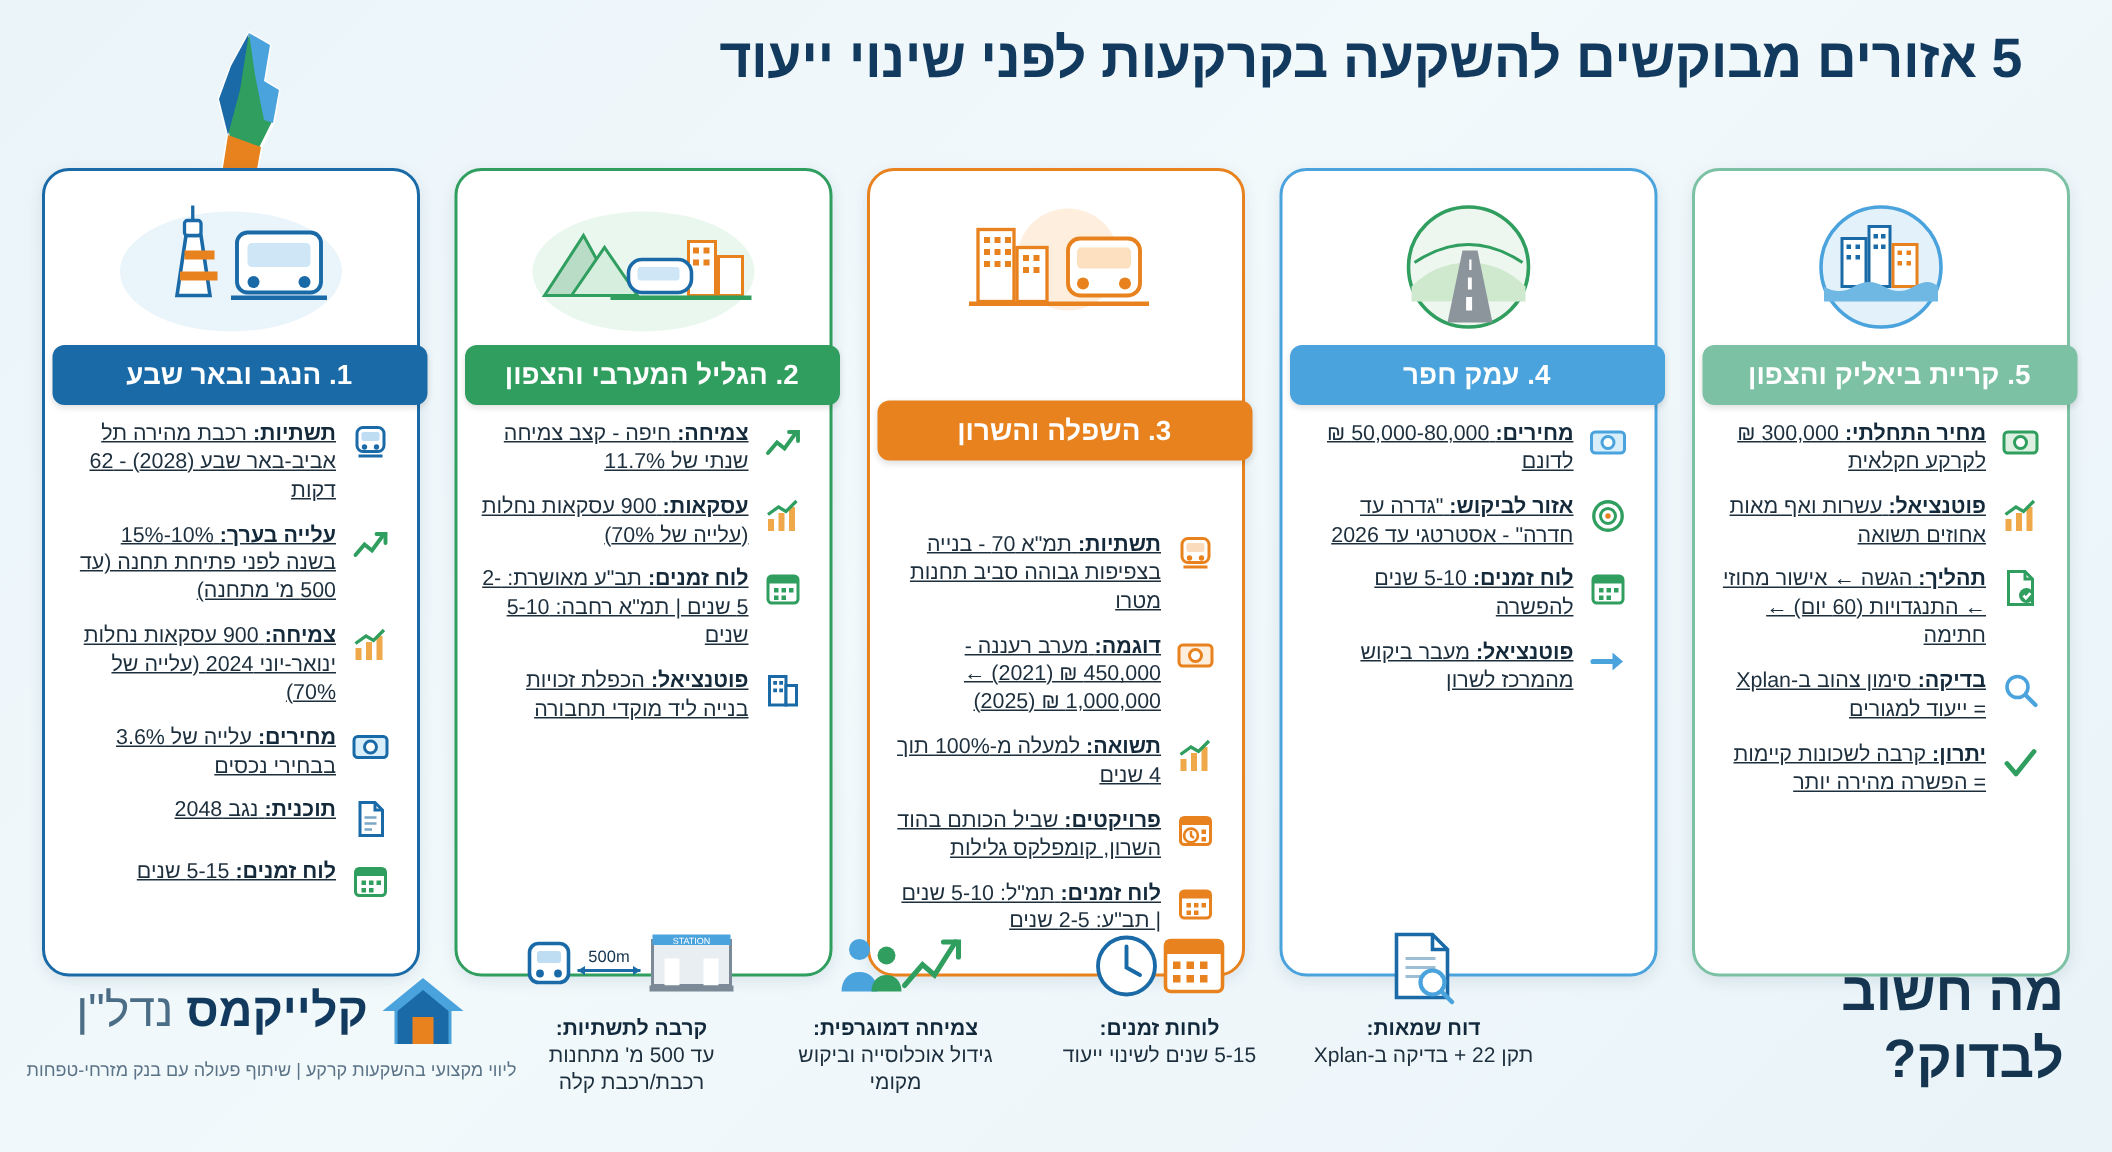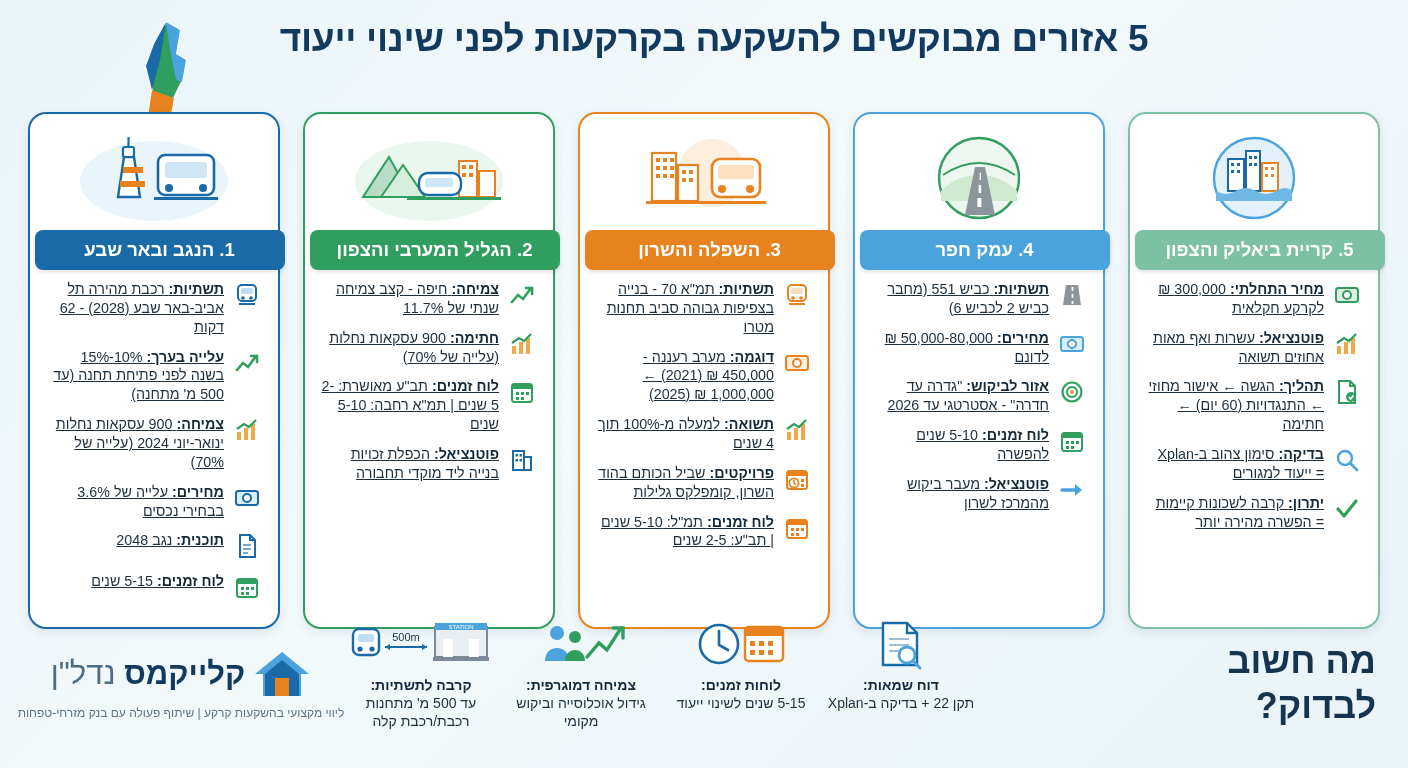--- a/index.html
+++ b/index.html
@@ -10,21 +10,20 @@
     overflow: hidden;
   }
   body {
     background: linear-gradient(135deg,#eaf4f9 0%, #f2f9fb 45%, #e9f3f8 100%);
     position: relative;
   }
 
   
   .title-bar {
     position: absolute; top: 18px; left: 4px; right: 0;
-    text-align: center;
     padding: 0 60px 0 76px;
   }
   .title-bar h1 {
     font-size: 37px;
     font-weight: bold;
     color: #123a5e;
     letter-spacing: -0.3px;
     line-height: 1.15;
   }
 
@@ -56,21 +55,21 @@
     border-radius: 18px;
     border: 2px solid #dfe9ef;
     box-shadow: 0 3px 10px rgba(20,60,90,.10);
     padding: 12px 10px 14px;
     display: flex;
     flex-direction: column;
     align-items: center;
   }
   .card.accent-1 { border-color: #1a6aa8; }
   .card.accent-2 { border-color: #2f9e5e; }
-  .card.accent-3 { border-color: #e8821e; }
+  .card.accent-3 { border-color: #e8821e; gap: 37px; }
   .card.accent-4 { border-color: #4aa3dd; }
   .card.accent-5 { border-color: #7dc1a5; }
 
   .card-illu {
     height: 92px; width: 180px;
     margin-top: 6px;
     display: flex; align-items: center; justify-content: center;
   }
   .card-title {
     margin-top: 6px;
@@ -131,21 +130,21 @@
     color: #14344f;
     line-height: 1.25;
     padding-top: 28px;
     padding-right: 8px;
   }
   .foot-items {
     flex: 1;
     display: flex;
     flex-direction: row-reverse;
     justify-content: flex-start;
-    gap: 10px;
+    gap: 26px;
     padding-top: 6px;
     padding-right: 10px;
   }
   .foot-item {
     width: 150px;
     text-align: center;
   }
   .foot-icon { height: 56px; display:flex; align-items:center; justify-content:center; }
   .foot-text {
     margin-top: 4px;
@@ -306,21 +305,21 @@
       </div>
       <div class="row">
         <div class="row-icon">
             <svg width="26" height="26" viewBox="0 0 26 26">
               <rect x="3" y="15" width="4" height="8" fill="#f0a94a"></rect>
               <rect x="10" y="11" width="4" height="12" fill="#f0a94a"></rect>
               <rect x="17" y="7" width="4" height="16" fill="#f0a94a"></rect>
               <path d="M3 12l7-5 5 3 7-7" stroke="#2f9e5e" stroke-width="2.2" fill="none"></path>
             </svg>
           </div>
-        <div class="row-text"><b>חתימה:</b> <span>900 עסקאות נחלות (עלייה של 70%)</span></div>
+        <div class="row-text"><b>עסקאות:</b> <span>900 עסקאות נחלות (עלייה של 70%)</span></div>
       </div>
       <div class="row">
         <div class="row-icon">
             <svg width="26" height="26" viewBox="0 0 26 26">
               <rect x="3" y="5" width="20" height="18" rx="2.5" fill="#fff" stroke="#2f9e5e" stroke-width="2"></rect>
               <rect x="3" y="5" width="20" height="5" fill="#2f9e5e"></rect>
               <rect x="7" y="13" width="3" height="3" fill="#2f9e5e"></rect>
               <rect x="12" y="13" width="3" height="3" fill="#2f9e5e"></rect>
               <rect x="17" y="13" width="3" height="3" fill="#2f9e5e"></rect>
               <rect x="7" y="18" width="3" height="3" fill="#2f9e5e"></rect>
@@ -445,29 +444,20 @@
         <path d="M52 42 q18 -12 36 -12 t36 12" stroke="#2f9e5e" stroke-width="2" fill="none"></path>
         <path d="M74 82 L84 34 L94 34 L104 82 Z" fill="#8c949c"></path>
         <path d="M88.5 40 l1.5 0 0 7 -1.5 0 z M87.6 52 l2.6 0 0 8 -2.6 0 z M86.4 65 l4 0 0 9 -4 0 z" fill="#fff"></path>
       </svg>
     </div>
     <div class="card-title">4. עמק חפר</div>
     <div class="rows">
       <div class="row">
         <div class="row-icon">
             <svg width="26" height="26" viewBox="0 0 26 26">
-              <path d="M7 3h12l3 20H4z" fill="#8c949c"></path>
-              <path d="M12.6 5h1.8v4h-1.8z M12.6 12h1.8v4h-1.8z M12.6 19h1.8v3h-1.8z" fill="#fff"></path>
-            </svg>
-          </div>
-        <div class="row-text"><b>תשתיות:</b> <span>כביש 551 (מחבר כביש 2 לכביש 6)</span></div>
-      </div>
-      <div class="row">
-        <div class="row-icon">
-            <svg width="26" height="26" viewBox="0 0 26 26">
               <rect x="2" y="6" width="22" height="14" rx="2.5" fill="#d8eefb" stroke="#4aa3dd" stroke-width="2"></rect>
               <circle cx="13" cy="13" r="4" fill="#fff" stroke="#4aa3dd" stroke-width="2"></circle>
             </svg>
           </div>
         <div class="row-text"><b>מחירים:</b> <span>50,000-80,000 ₪ לדונם</span></div>
       </div>
       <div class="row">
         <div class="row-icon">
             <svg width="26" height="26" viewBox="0 0 26 26">
               <circle cx="13" cy="13" r="9.5" fill="none" stroke="#2f9e5e" stroke-width="2.2"></circle>

